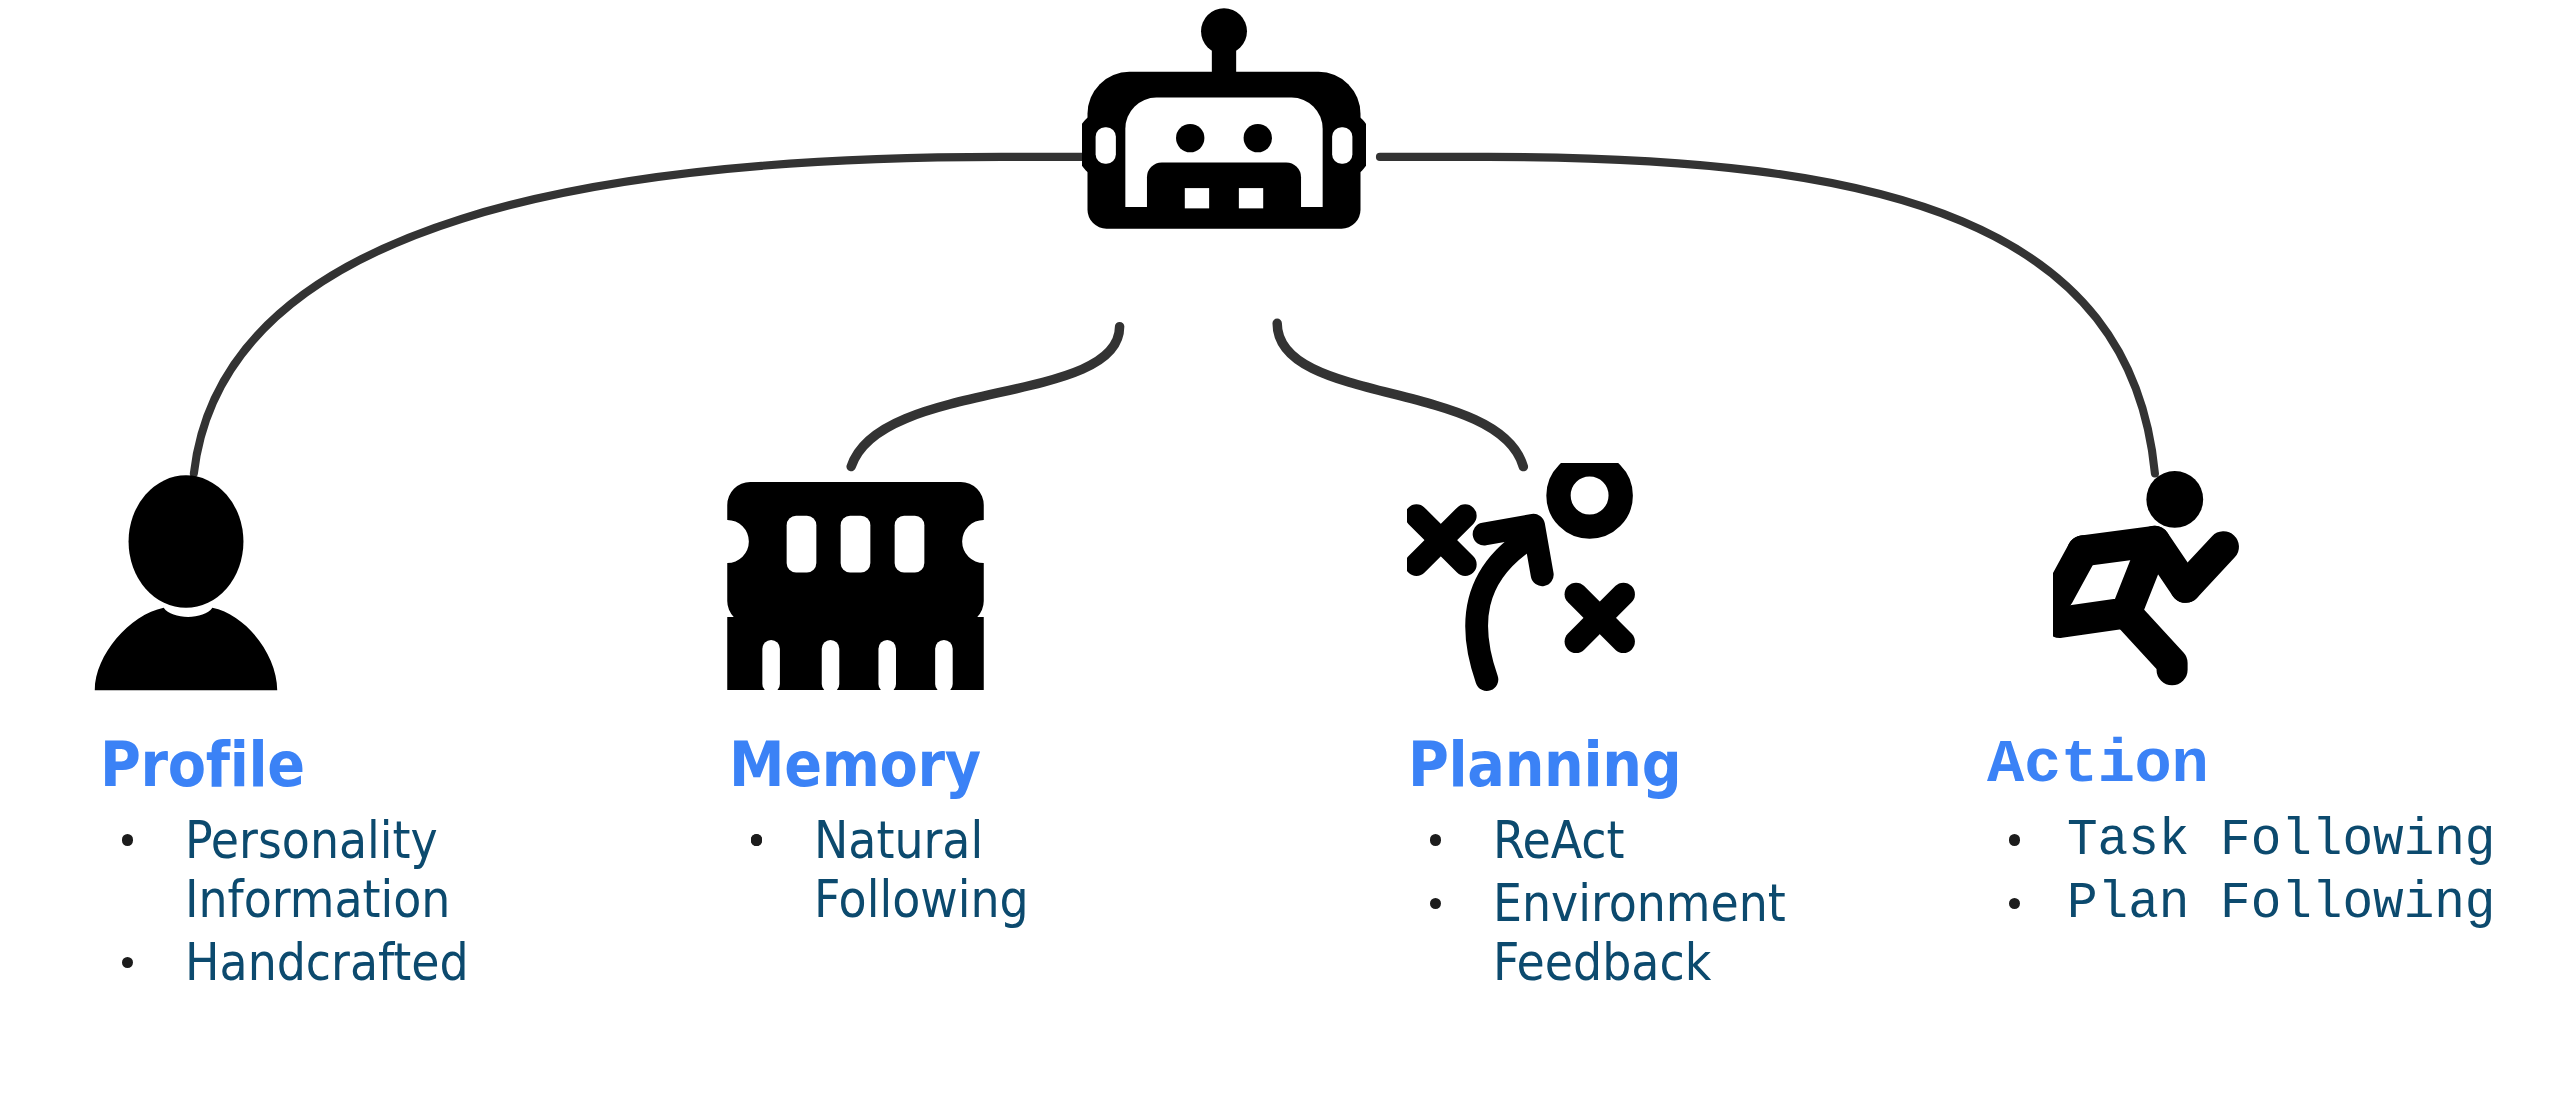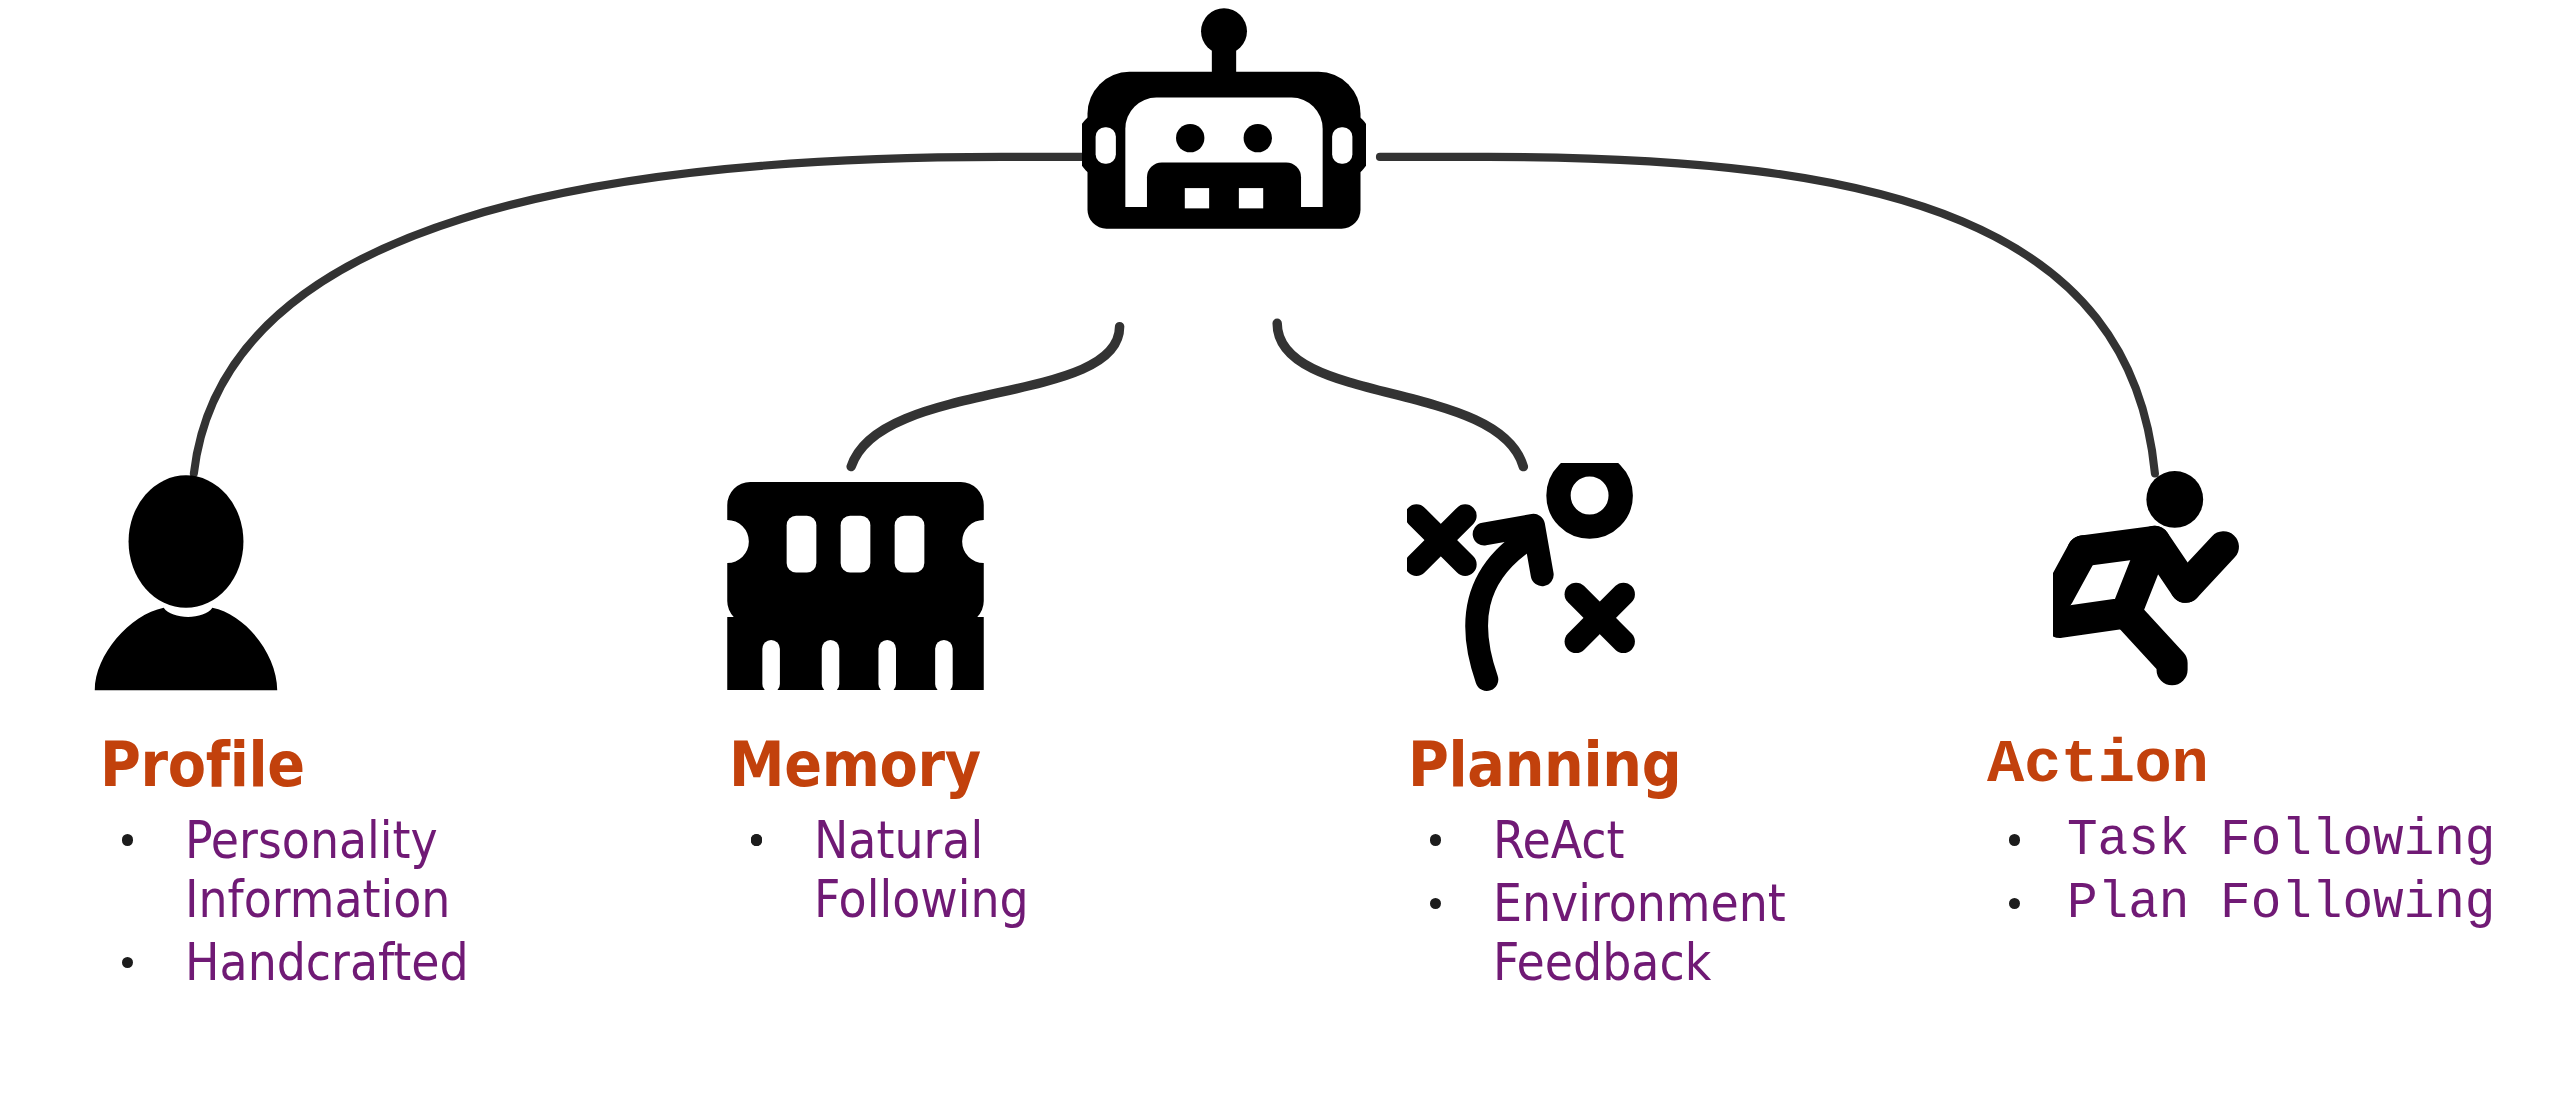--- a/index.html
+++ b/index.html
@@ -47,35 +47,35 @@
     top: 734px;
   }
   #col-profile  { left: 100px;  width: 298px; }
   #col-memory   { left: 729px; width: 345px; }
   #col-planning { left: 1408px; width: 304px; }
   #col-action   { left: 1987px; width: 589px; font-family: Liberation Mono, monospace; }
 
   .col-heading {
     font-size: 62px;
     font-weight: 700;
-    color: #c2410c;
+    color: #3b82f6;
     line-height: 1.0;
     margin: 0 0 15px 0;
     letter-spacing: -0.3px;
     white-space: nowrap;
   }
   .bullet-list {
     list-style: none;
     margin: 0;
     padding: 0;
   }
   .bullet-item {
     position: relative;
     font-size: 51px;
-    color: #701a75;
+    color: #0c4a6e;
     line-height: 1.16;
     padding-left: 85px;
     margin: 0 0 4px 0;
   }
   #col-action .bullet-item { padding-left: 80px; }
   .bullet-dot {
     position: absolute;
     left: 21.6px;
     top: 0.46em;
     width: 11.5px;

